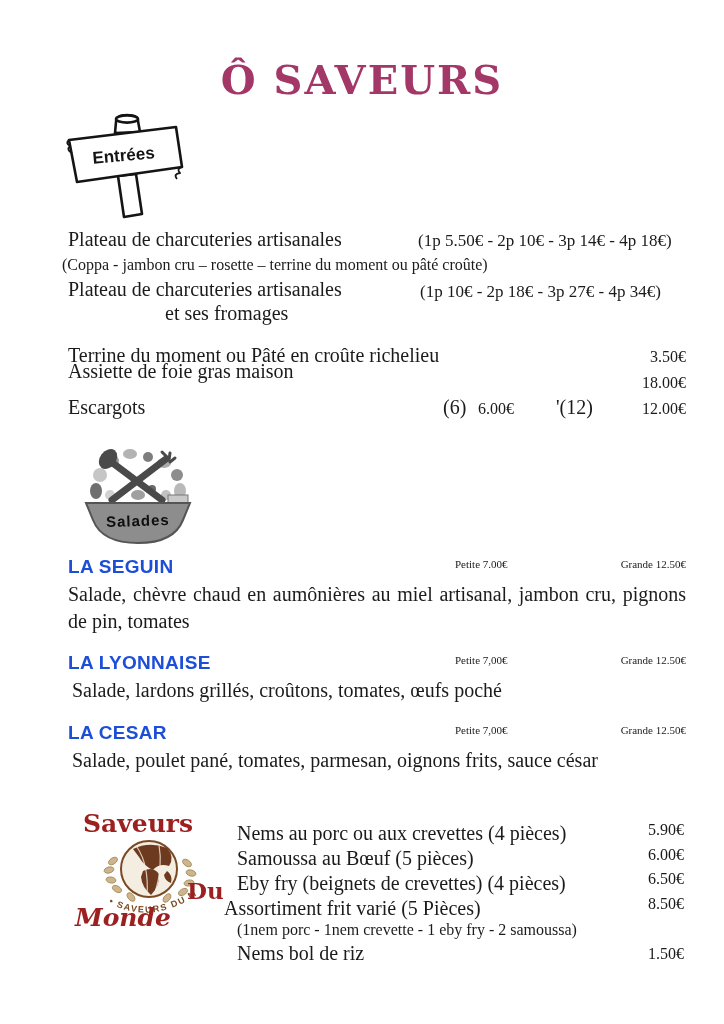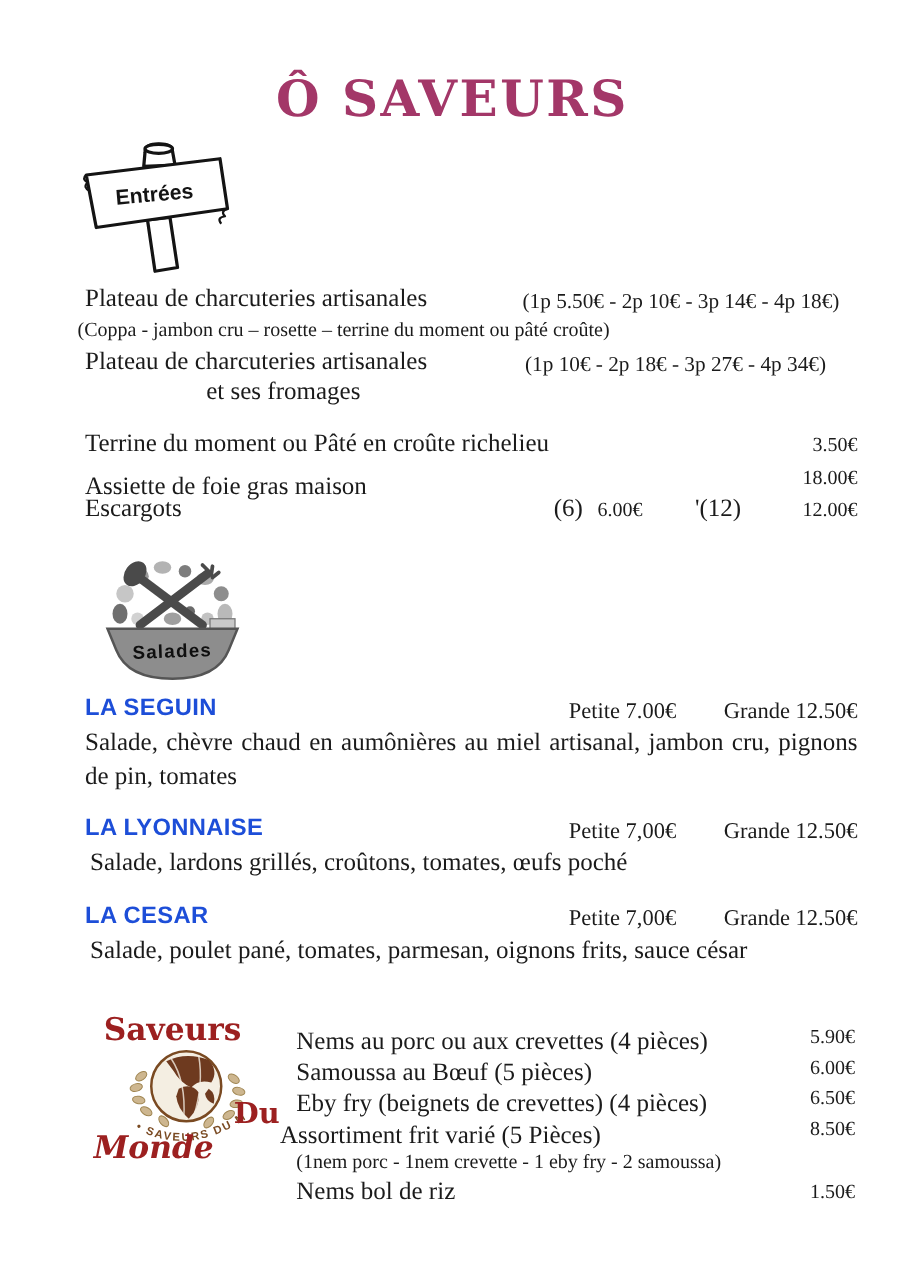--- a/index.html
+++ b/index.html
@@ -20,21 +20,21 @@
   .t-name  { font-size:20px; }
   .t-note  { font-size:16px; }
   .t-pinfo { font-size:17px; }
   .t-price { font-size:16px; }
   .t-qty   { font-size:20px; }
 
   .s-head {
     font-family:"Liberation Sans", sans-serif; font-weight:bold;
     font-size:19px; color:#1d4ed8; letter-spacing:0.3px;
   }
-  .s-size { font-size:18px; }
+  .s-size { font-size:11px; }
   .s-desc {
     position:absolute; left:68px; width:618px;
     font-size:20px; line-height:27px; text-align:justify; white-space:normal;
   }
   .s-desc.oneline { text-align:left; left:72px; }
 
   .sign-wrap  { position:absolute; left:58px;  top:110px; width:140px; height:112px; }
   .salad-wrap { position:absolute; left:80px;  top:445px; width:116px; height:104px; }
 
   .logo-wrap  { position:absolute; left:75px; top:813px; width:165px; height:126px;
@@ -69,21 +69,21 @@
   <div class="abs t-pinfo" style="left:418px; top:231px;">(1p 5.50€ - 2p 10€ - 3p 14€ -  4p 18€)</div>
   <div class="abs t-note" style="left:62px;  top:256px;">(Coppa - jambon cru – rosette – terrine du moment ou pâté croûte)</div>
 
   <div class="abs t-name" style="left:68px;  top:278px;">Plateau de charcuteries artisanales</div>
   <div class="abs t-pinfo" style="left:420px; top:282px;">(1p 10€ - 2p 18€ -  3p 27€ -  4p  34€)</div>
   <div class="abs t-name" style="left:165px; top:302px;">et ses fromages</div>
 
   <div class="abs t-name" style="left:68px;  top:344px;">Terrine du moment ou Pâté en croûte richelieu</div>
   <div class="abs t-price" style="right:38px; top:348px;">3.50€</div>
 
-  <div class="abs t-name" style="left:68px;  top:378px;">Assiette de foie gras maison</div>
+  <div class="abs t-name" style="left:68px;  top:360px;">Assiette de foie gras maison</div>
   <div class="abs t-price" style="right:38px; top:374px;">18.00€</div>
 
   <div class="abs t-name" style="left:68px;  top:396px;">Escargots</div>
   <div class="abs t-qty" style="left:443px; top:396px;">(6)</div>
   <div class="abs t-price" style="left:478px; top:400px;">6.00€</div>
   <div class="abs t-qty" style="left:556px; top:396px;">'(12)</div>
   <div class="abs t-price" style="right:38px; top:400px;">12.00€</div>
 
   <div class="salad-wrap">
     <svg width="116" height="104" viewBox="0 0 116 104">

